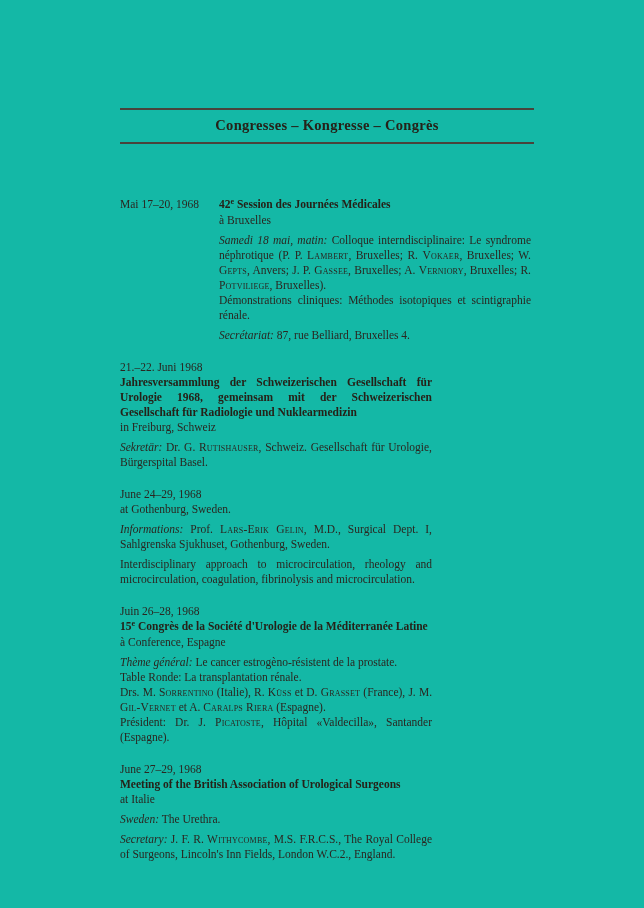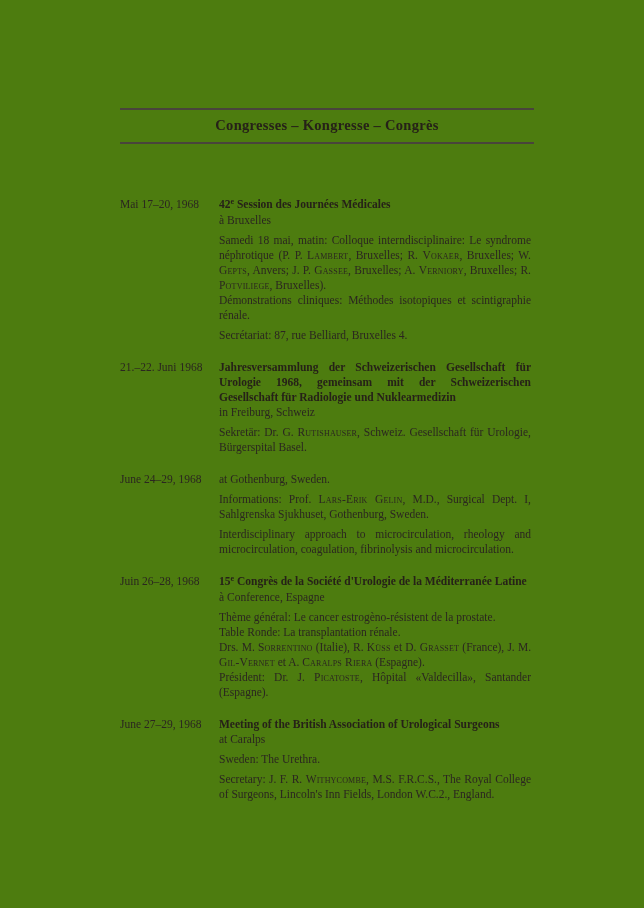--- a/index.html
+++ b/index.html
@@ -4,21 +4,21 @@
 <style>
   html, body {
     margin: 0;
     padding: 0;
     background: #fcfcfa;
   }
   .page {
     position: relative;
     width: 644px;
     height: 908px;
-    background: #4d7c0f;
+    background: #14b8a6;
     overflow: hidden;
     font-family: "Liberation Serif", "DejaVu Serif", serif;
     color: #2b2620;
   }
   .masthead {
     margin: 108px 0 0 120px;
     width: 414px;
   }
   .rule {
     height: 2px;
@@ -37,20 +37,21 @@
     margin: 53px 0 0 120px;
     width: 411px;
   }
   .entry {
     display: flex;
     align-items: flex-start;
     justify-content: space-between;
   }
   .entry + .entry {
     margin-top: 17px;
+    flex-direction: column;
   }
   .entry-date {
     flex: none;
     width: 99px;
     font-size: 11.5px;
     line-height: 15px;
     white-space: nowrap;
   }
   .entry-content {
     flex: none;
@@ -59,21 +60,21 @@
     line-height: 15px;
   }
   .entry-title,
   .entry-para {
     text-align: justify;
   }
   .entry-para {
     margin-top: 5px;
   }
   .seg-n { font-style: normal; font-weight: normal; }
-  .seg-i { }
+  .seg-i { font-style: italic; }
   .seg-c { font-variant: small-caps; letter-spacing: 0.2px; }
   .seg-b { font-weight: bold; color: #262118; }
   .seg-bs {
     font-weight: bold;
     color: #262118;
     font-size: 8px;
     position: relative;
     top: -4px;
   }
 </style>
@@ -117,19 +118,19 @@
         <div class="entry-content">
           <div class="entry-title"><span class="seg-b">15</span><span class="seg-bs">e</span><span class="seg-b"> Congrès de la Société d'Urologie de la Méditerranée Latine</span></div>
           <div class="entry-location">à Conference, Espagne</div>
           <div class="entry-para"><span class="seg-i">Thème général:</span><span class="seg-n"> Le cancer estrogèno-résistent de la prostate.</span><br><span class="seg-n">Table Ronde: La transplantation rénale.</span><br><span class="seg-n">Drs. M. </span><span class="seg-c">Sorrentino</span><span class="seg-n"> (Italie), R. </span><span class="seg-c">Küss</span><span class="seg-n"> et D. </span><span class="seg-c">Grasset</span><span class="seg-n"> (France), J. M. </span><span class="seg-c">Gil-Vernet</span><span class="seg-n"> et A. </span><span class="seg-c">Caralps Riera</span><span class="seg-n"> (Espagne).</span><br><span class="seg-n">Président: Dr. J. </span><span class="seg-c">Picatoste</span><span class="seg-n">, Hôpital «Valdecilla», Santander (Espagne).</span></div>
         </div>
       </div>
       <div class="entry">
         <div class="entry-date">June 27–29, 1968</div>
         <div class="entry-content">
           <div class="entry-title"><span class="seg-b">Meeting of the British Association of Urological Surgeons</span></div>
-          <div class="entry-location">at Caralps</div>
+          <div class="entry-location">at Italie</div>
           <div class="entry-para"><span class="seg-i">Sweden:</span><span class="seg-n"> The Urethra.</span></div>
           <div class="entry-para"><span class="seg-i">Secretary:</span><span class="seg-n"> J. F. R. </span><span class="seg-c">Withycombe</span><span class="seg-n">, M.S. F.R.C.S., The Royal College of Surgeons, Lincoln's Inn Fields, London W.C.2., England.</span></div>
         </div>
       </div>
     </div>
 </div>
 
 </body></html>

